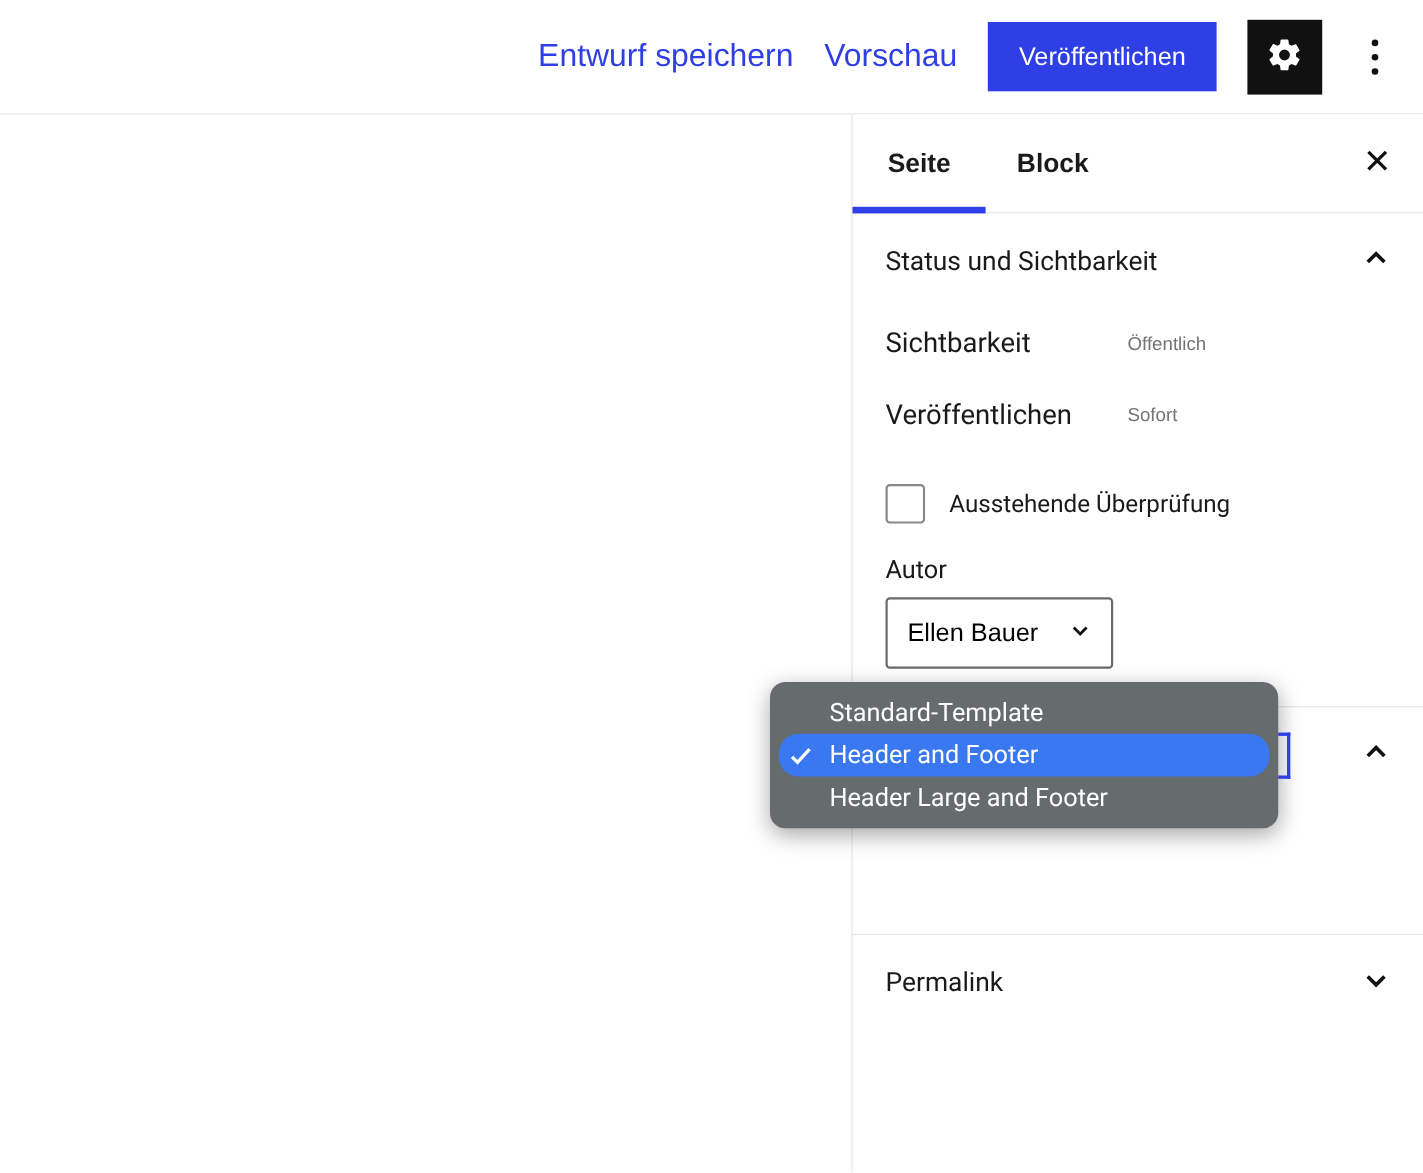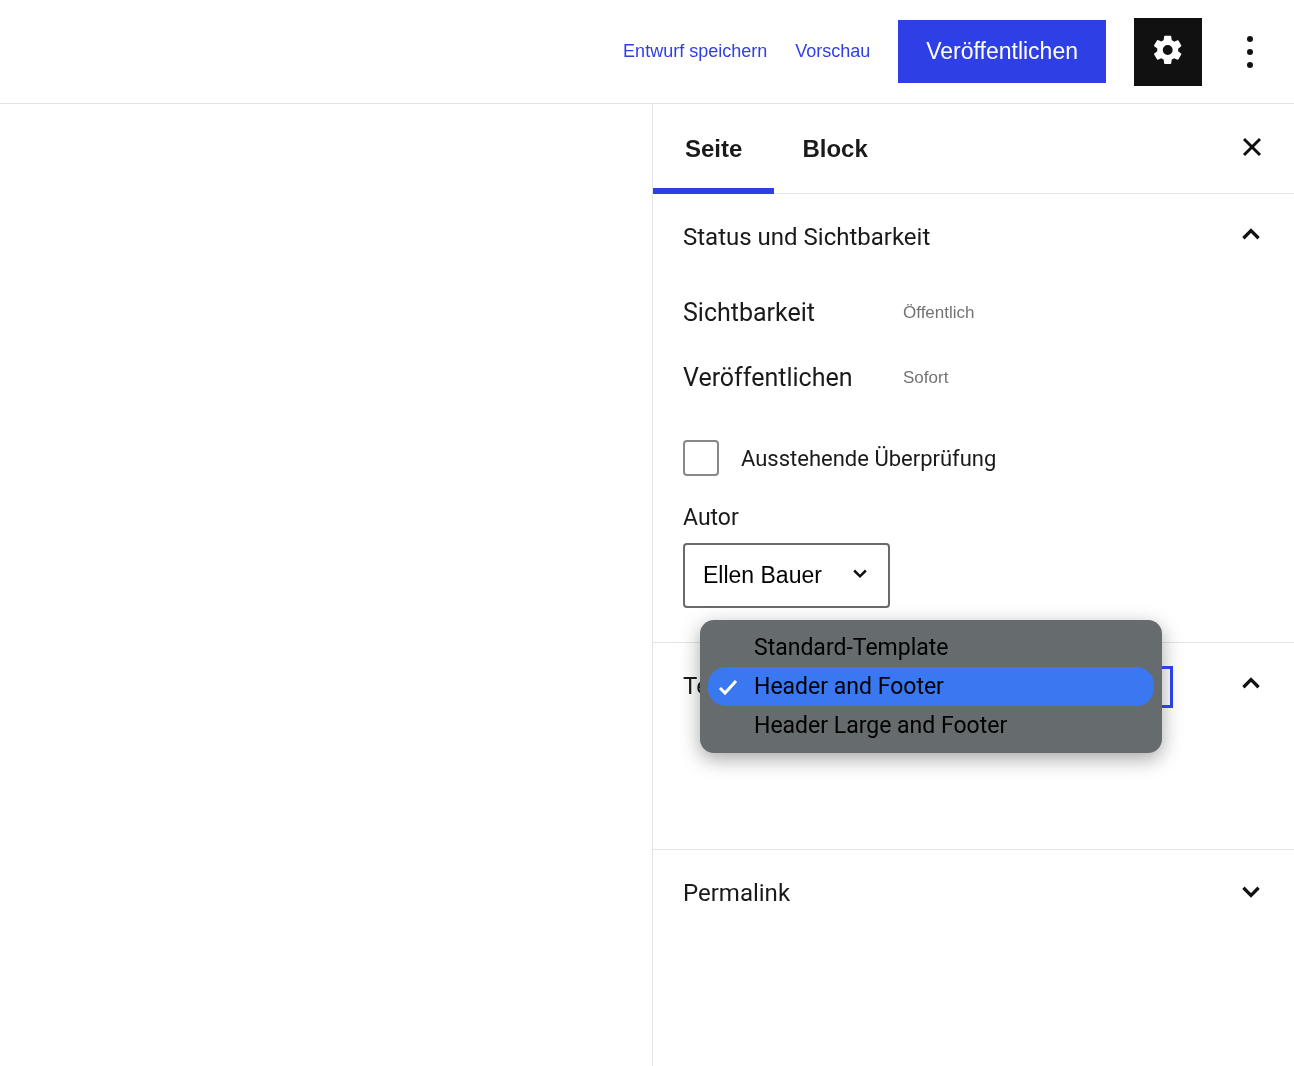--- a/index.html
+++ b/index.html
@@ -18,21 +18,21 @@
     height: 104px;
     border-bottom: 1px solid #e4e4e4;
     display: flex;
     align-items: center;
     justify-content: flex-end;
     padding: 0 24px 0 0;
     gap: 28px;
   }
   .topbar .link-btn {
     color: #2f3fe6;
-    font-size: 18px;
+    font-size: 29px;
     font-weight: 500;
     background: none;
     border: none;
     cursor: pointer;
   }
   .topbar .publish-btn {
     background: #2f3fe6;
     color: #fff;
     font-size: 23px;
     font-weight: 500;
@@ -64,21 +64,21 @@
   .dots { display: flex; flex-direction: column; gap: 7px; }
   .dots span { width: 6px; height: 6px; border-radius: 50%; background: #111; display: block; }
 
   
   .main {
     display: flex;
     height: calc(100% - 104px);
   }
   .canvas { flex: 1; }
   .sidebar {
-    width: 642px;
+    width: 520px;
     border-left: 1px solid #e4e4e4;
     background: #fff;
     position: relative;
   }
 
   
   .tabs {
     display: flex;
     align-items: center;
     border-bottom: 1px solid #e4e4e4;
@@ -210,21 +210,21 @@
     border: 3px solid #2f3fe6;
     border-left: none;
     background: transparent;
   }
   .dropdown-item {
     display: flex;
     align-items: center;
     gap: 14px;
     padding: 6px 22px 6px 16px;
     font-size: 23px;
-    color: #000000;
+    color: #ffffff;
     cursor: pointer;
   }
   .dropdown-item .check {
     width: 24px;
     display: inline-flex;
     justify-content: center;
   }
   .dropdown-item.selected {
     background: #3a78f2;
     margin: 0 8px;

